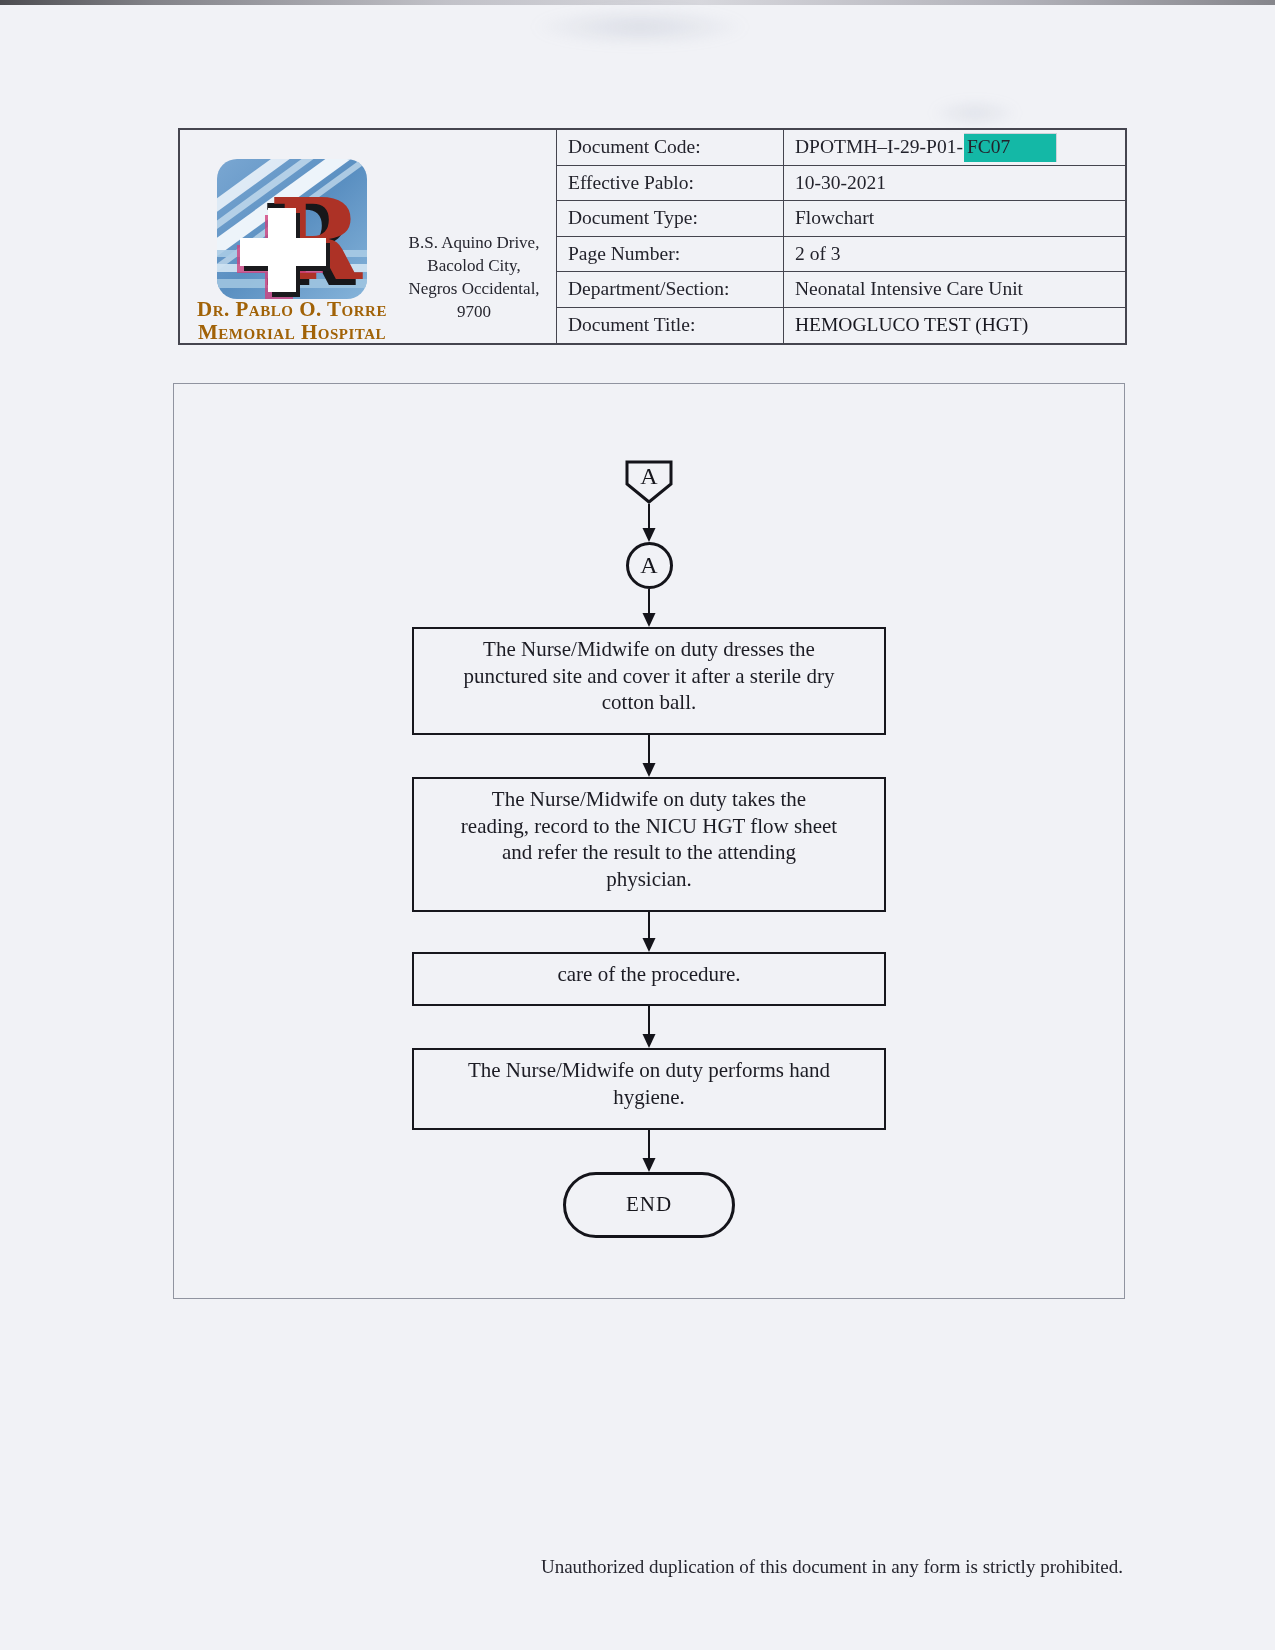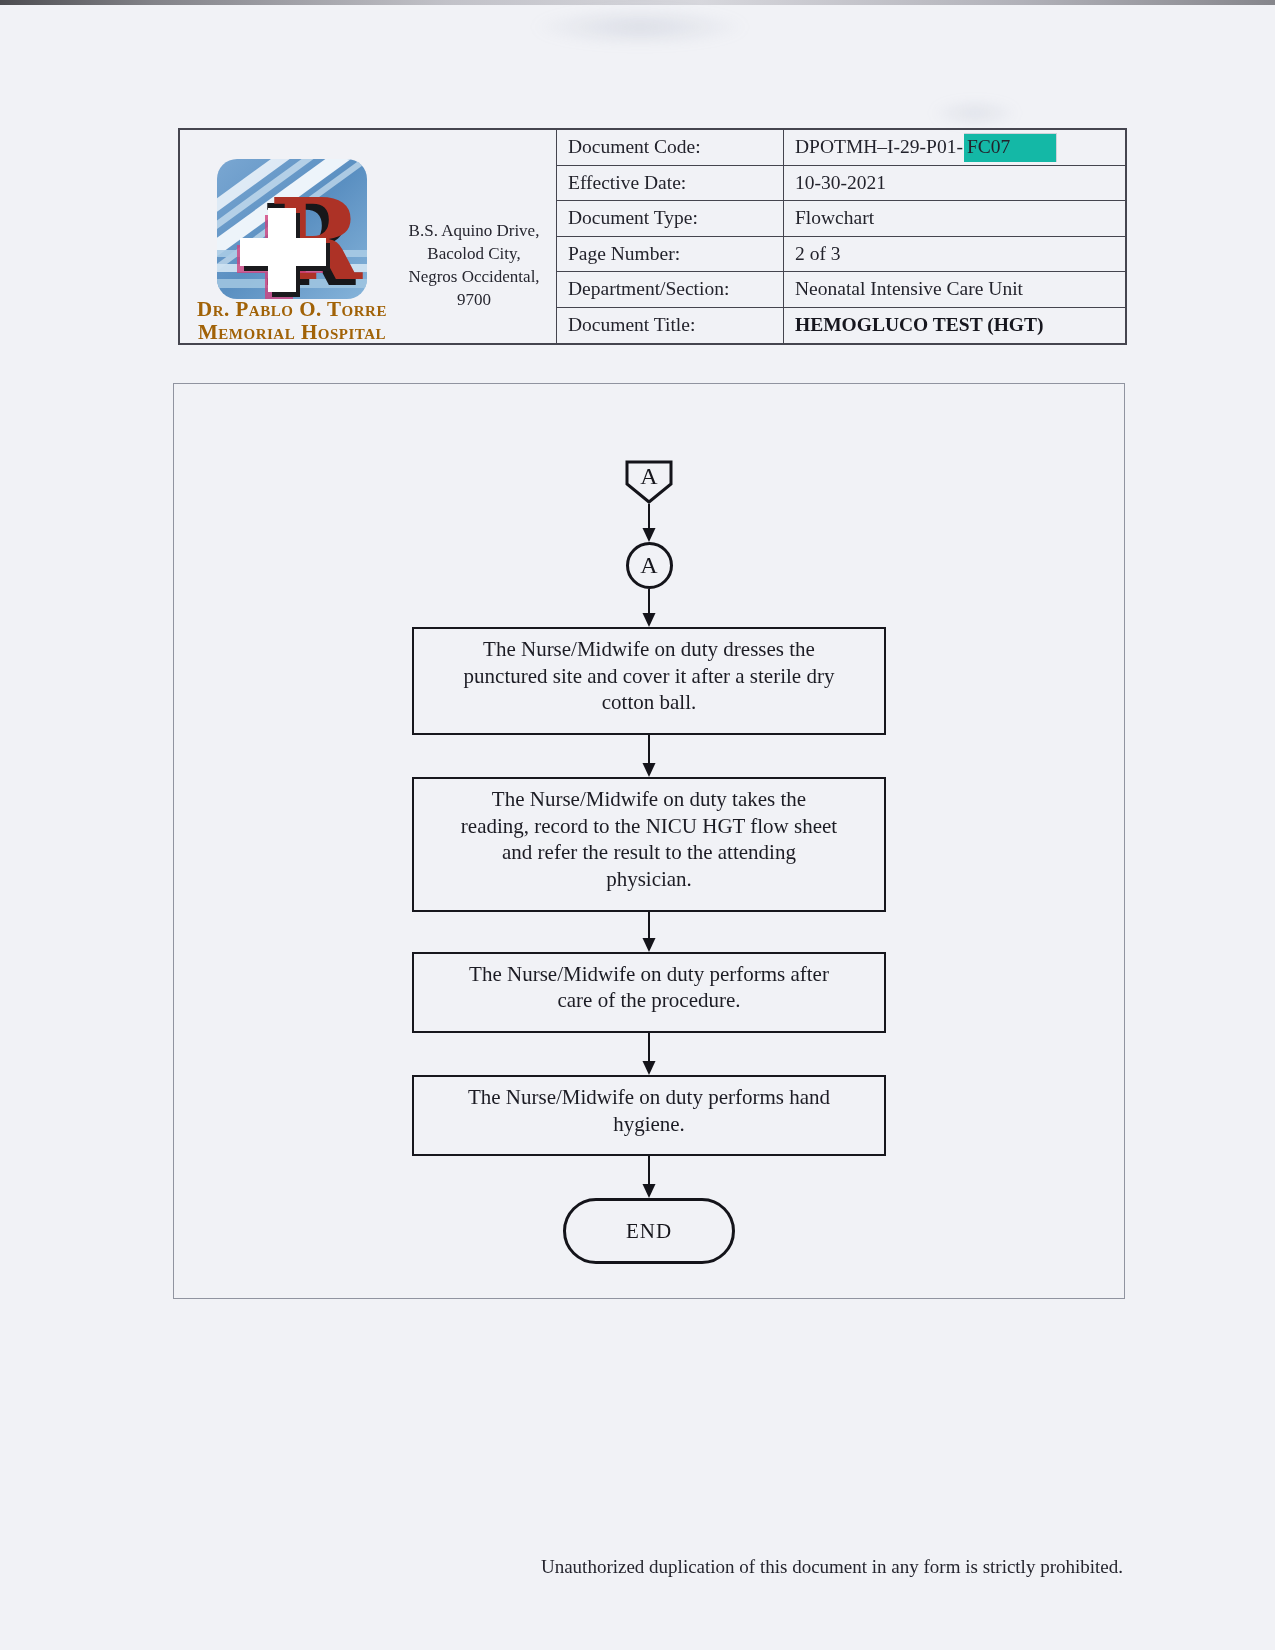--- a/index.html
+++ b/index.html
@@ -35,32 +35,32 @@
     border-right:1.5px solid #45454f;
     position:relative;
   }
   .logo-box { position:absolute; left:36px; top:28px; width:152px; height:142px; }
   .hospital-name {
     position:absolute; left:4px; top:168px; width:216px;
     text-align:center; font-variant:small-caps; font-weight:600;
     font-size:21px; line-height:1.1; color:#a16207; letter-spacing:.5px;
   }
   .address {
-    position:absolute; left:218px; top:90px; width:152px;
+    position:absolute; left:218px; top:102px; width:152px;
     text-align:center; font-size:17px; line-height:1.35; color:#26262f;
   }
   .cell {
     display:flex; align-items:center;
     padding:2px 10px 2px 11px;
     font-size:19.5px; color:#23232c;
     border-bottom:1.5px solid #45454f;
   }
   .cell.last { border-bottom:none; }
   .cell.label-cell { border-right:1.5px solid #45454f; }
-  .cell.title-value { font-weight:bold; color:#17171f; }
+  .cell.title-value { font-weight:normal; color:#17171f; }
   .patch {
     background:#14b8a6;
     border-top:1px solid #cfd2da; border-right:1px solid #cfd2da;
     padding:2px 46px 4px 3px; margin-left:1px;
   }
 
   
   .flow-frame {
     position:absolute; left:173px; top:383px; width:952px; height:916px;
     border:1px solid #9094a0;
@@ -158,21 +158,21 @@
         <div>9700</div>
       </div>
     </div>
 
     <div class="cell label-cell">Document Code:</div>
     <div class="cell">
       <span>DPOTMH–I-29-P01-</span>
         <span class="patch">FC07</span>
     </div>
 
-    <div class="cell label-cell">Effective Date:</div>
+    <div class="cell label-cell">Effective Pablo:</div>
     <div class="cell">10-30-2021</div>
 
     <div class="cell label-cell">Document Type:</div>
     <div class="cell">Flowchart</div>
 
     <div class="cell label-cell">Page Number:</div>
     <div class="cell">2 of 3</div>
 
     <div class="cell label-cell">Department/Section:</div>
     <div class="cell">Neonatal Intensive Care Unit</div>
@@ -221,21 +221,20 @@
       <div>and refer the result to the attending</div>
       <div>physician.</div>
     </div>
 
     <svg class="arrow" width="16" height="40" viewBox="0 0 16 40">
       <line x1="8" y1="0" x2="8" y2="28" stroke="#14141a" stroke-width="2"></line>
       <polygon points="8,40 1.5,26 14.5,26" fill="#14141a"></polygon>
     </svg>
 
     <div class="process-box">
-      <div>The Nurse/Midwife on duty performs after</div>
       <div>care of the procedure.</div>
     </div>
 
     <svg class="arrow" width="16" height="42" viewBox="0 0 16 42">
       <line x1="8" y1="0" x2="8" y2="30" stroke="#14141a" stroke-width="2"></line>
       <polygon points="8,42 1.5,28 14.5,28" fill="#14141a"></polygon>
     </svg>
 
     <div class="process-box">
       <div>The Nurse/Midwife on duty performs hand</div>

